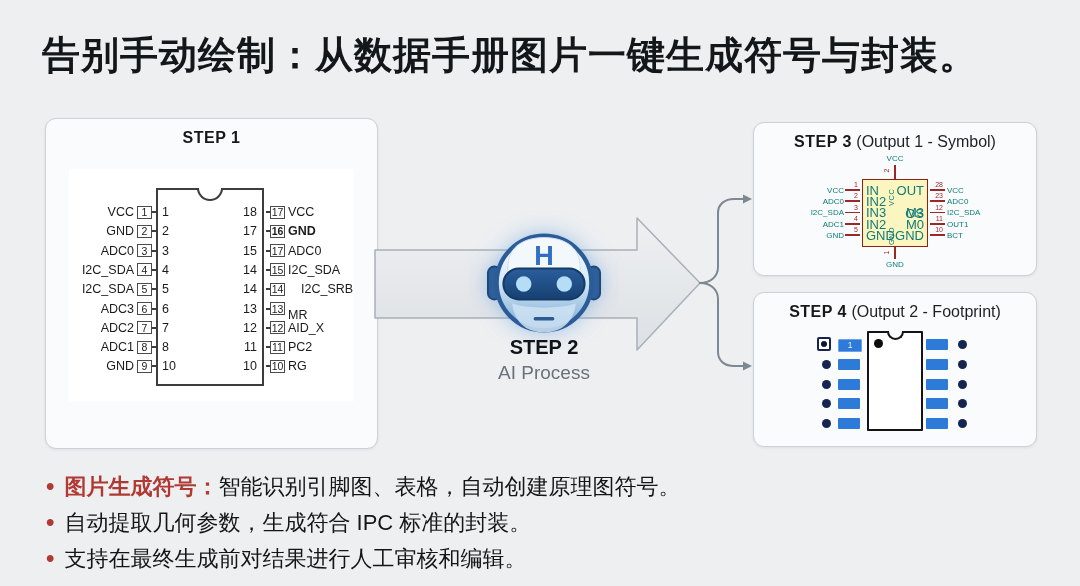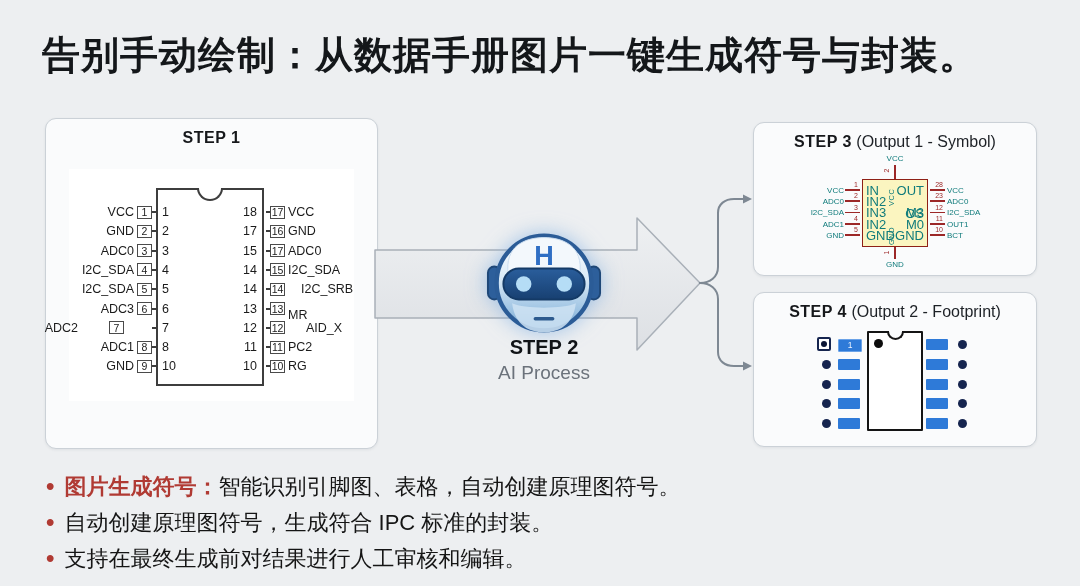--- a/index.html
+++ b/index.html
@@ -115,21 +115,21 @@
           <div class="pinbox">5</div>
           <div class="stub"></div>
         </div>
         <div class="s1-innernum" style="left:93px;top:112.2px;">5</div>
         <div class="s1-row" style="left:0;top:131.5px;width:87px;justify-content:flex-end;">
           <div class="plabel" style="margin-right:3px;">ADC3</div>
           <div class="pinbox">6</div>
           <div class="stub"></div>
         </div>
         <div class="s1-innernum" style="left:93px;top:131.5px;">6</div>
-        <div class="s1-row" style="left:0;top:150.8px;width:87px;justify-content:flex-end;gap:28px;">
+        <div class="s1-row" style="left:0;top:150.8px;width:87px;justify-content:flex-end;">
           <div class="plabel" style="margin-right:3px;">ADC2</div>
           <div class="pinbox">7</div>
           <div class="stub"></div>
         </div>
         <div class="s1-innernum" style="left:93px;top:150.8px;">7</div>
         <div class="s1-row" style="left:0;top:170.1px;width:87px;justify-content:flex-end;">
           <div class="plabel" style="margin-right:3px;">ADC1</div>
           <div class="pinbox">8</div>
           <div class="stub"></div>
         </div>
@@ -140,21 +140,21 @@
           <div class="stub"></div>
         </div>
         <div class="s1-innernum" style="left:93px;top:189.4px;">10</div>
         <div class="s1-innernum" style="left:150px;top:35.0px;width:38px;justify-content:flex-end;">18</div>
         <div class="s1-row" style="left:197px;top:35.0px;width:88px;">
           <div class="stub"></div>
           <div class="pinbox">17</div>
           <div class="plabel" style="margin-left:3px;">VCC</div>
         </div>
         <div class="s1-innernum" style="left:150px;top:54.3px;width:38px;justify-content:flex-end;">17</div>
-        <div class="s1-row" style="left:197px;top:54.3px;width:88px;">
+        <div class="s1-row" style="left:197px;top:54.3px;width:88px;font-weight:bold;">
           <div class="stub"></div>
           <div class="pinbox">16</div>
           <div class="plabel" style="margin-left:3px;">GND</div>
         </div>
         <div class="s1-innernum" style="left:150px;top:73.6px;width:38px;justify-content:flex-end;">15</div>
         <div class="s1-row" style="left:197px;top:73.6px;width:88px;">
           <div class="stub"></div>
           <div class="pinbox">17</div>
           <div class="plabel" style="margin-left:3px;">ADC0</div>
         </div>
@@ -173,21 +173,21 @@
         <div class="s1-innernum" style="left:150px;top:131.5px;width:38px;justify-content:flex-end;">13</div>
         <div class="s1-row" style="left:197px;top:131.5px;width:88px;">
           <div class="stub"></div>
           <div class="pinbox">13</div>
           <div class="plabel" style="margin-left:3px;margin-top:12px;">MR</div>
         </div>
         <div class="s1-innernum" style="left:150px;top:150.8px;width:38px;justify-content:flex-end;">12</div>
         <div class="s1-row" style="left:197px;top:150.8px;width:88px;">
           <div class="stub"></div>
           <div class="pinbox">12</div>
-          <div class="plabel" style="margin-left:21px;">AID_X</div>
+          <div class="plabel" style="margin-left:3px;">AID_X</div>
         </div>
         <div class="s1-innernum" style="left:150px;top:170.1px;width:38px;justify-content:flex-end;">11</div>
         <div class="s1-row" style="left:197px;top:170.1px;width:88px;">
           <div class="stub"></div>
           <div class="pinbox">11</div>
           <div class="plabel" style="margin-left:3px;">PC2</div>
         </div>
         <div class="s1-innernum" style="left:150px;top:189.4px;width:38px;justify-content:flex-end;">10</div>
         <div class="s1-row" style="left:197px;top:189.4px;width:88px;">
           <div class="stub"></div>
@@ -373,19 +373,19 @@
 </div>
 
 <div id="bullets">
     <div class="bullet-row">
       <div class="bullet-dot">•</div>
       <div class="bullet-label">图片生成符号：</div>
       <div class="bullet-text">智能识别引脚图、表格，自动创建原理图符号。</div>
     </div>
     <div class="bullet-row">
       <div class="bullet-dot">•</div>
-      <div class="bullet-text">自动创建原理图符号，生成符合 IPC 标准的封装。</div>
+      <div class="bullet-text">自动提取几何参数，生成符合 IPC 标准的封装。</div>
     </div>
     <div class="bullet-row">
       <div class="bullet-dot">•</div>
       <div class="bullet-text">支持在最终生成前对结果进行人工审核和编辑。</div>
     </div>
   </div>
 
 </body></html>

